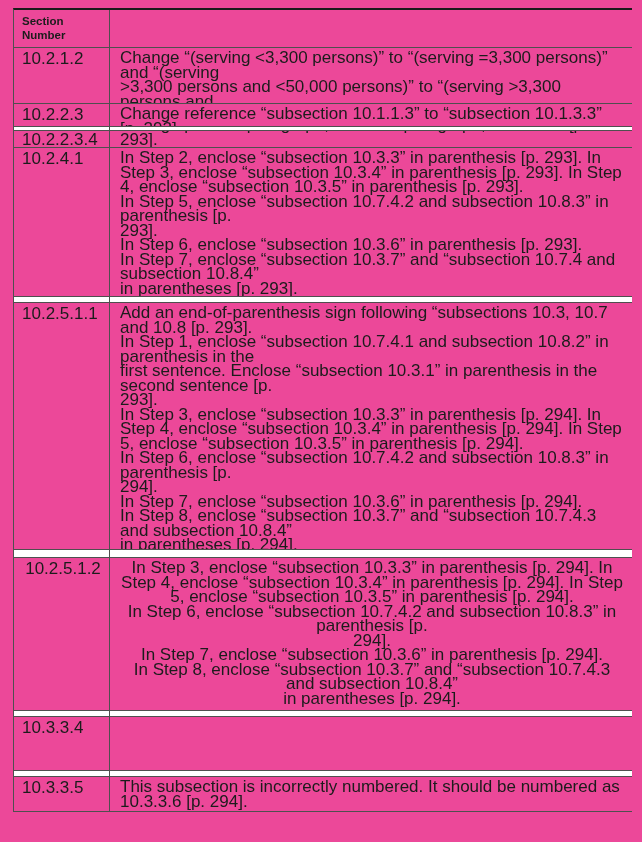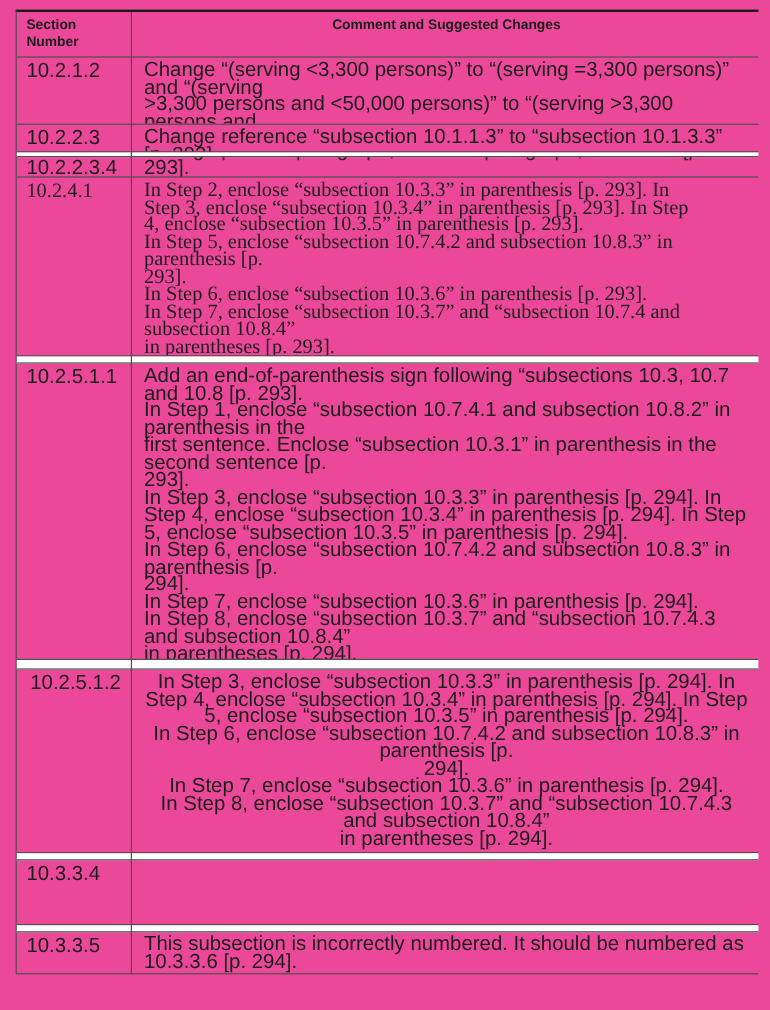--- a/index.html
+++ b/index.html
@@ -67,40 +67,39 @@
     font-weight: bold;
     font-size: 11.5px;
     text-align: center;
     padding-top: 4px;
   }
   .h-hdr { height: 38px; }
   .h-r0  { height: 56px; }
   .h-r1  { height: 23px; }
   .h-r2  { height: 17px; align-items: flex-end; }
   .h-r2 .c1, .h-r2 .c2 { padding-top: 1px; }
-  .h-r3  { height: 149px; font-family: Liberation Serif, serif; }
+  .h-r3  { height: 149px; }
   .h-r4  { height: 247px; }
   .h-r5  { height: 153px; text-align: center; }
   .h-r6  { height: 54px; }
   .h-r7  { height: 35px; }
   .g4 { height: 4px; }
   .g6 { height: 6px; }
   .g8 { height: 8px; }
 </style>
 </head>
 <body>
 
 <div class="page">
   <div class="doc-table">
     <div class="vline"></div>
 
     <div class="t-row hdr h-hdr">
       <div class="cell c1">Section
 Number</div>
-      <div class="cell c2">Comment and Suggested Changes</div>
     </div>
 
     <div class="t-row h-r0">
       <div class="cell c1">10.2.1.2</div>
       <div class="cell c2">Change “(serving &lt;3,300 persons)” to “(serving =3,300 persons)” and “(serving
 &gt;3,300 persons and &lt;50,000 persons)” to “(serving &gt;3,300 persons and
 =50,000 persons)” [p. 292].</div>
     </div>
 
     <div class="t-row h-r1">

